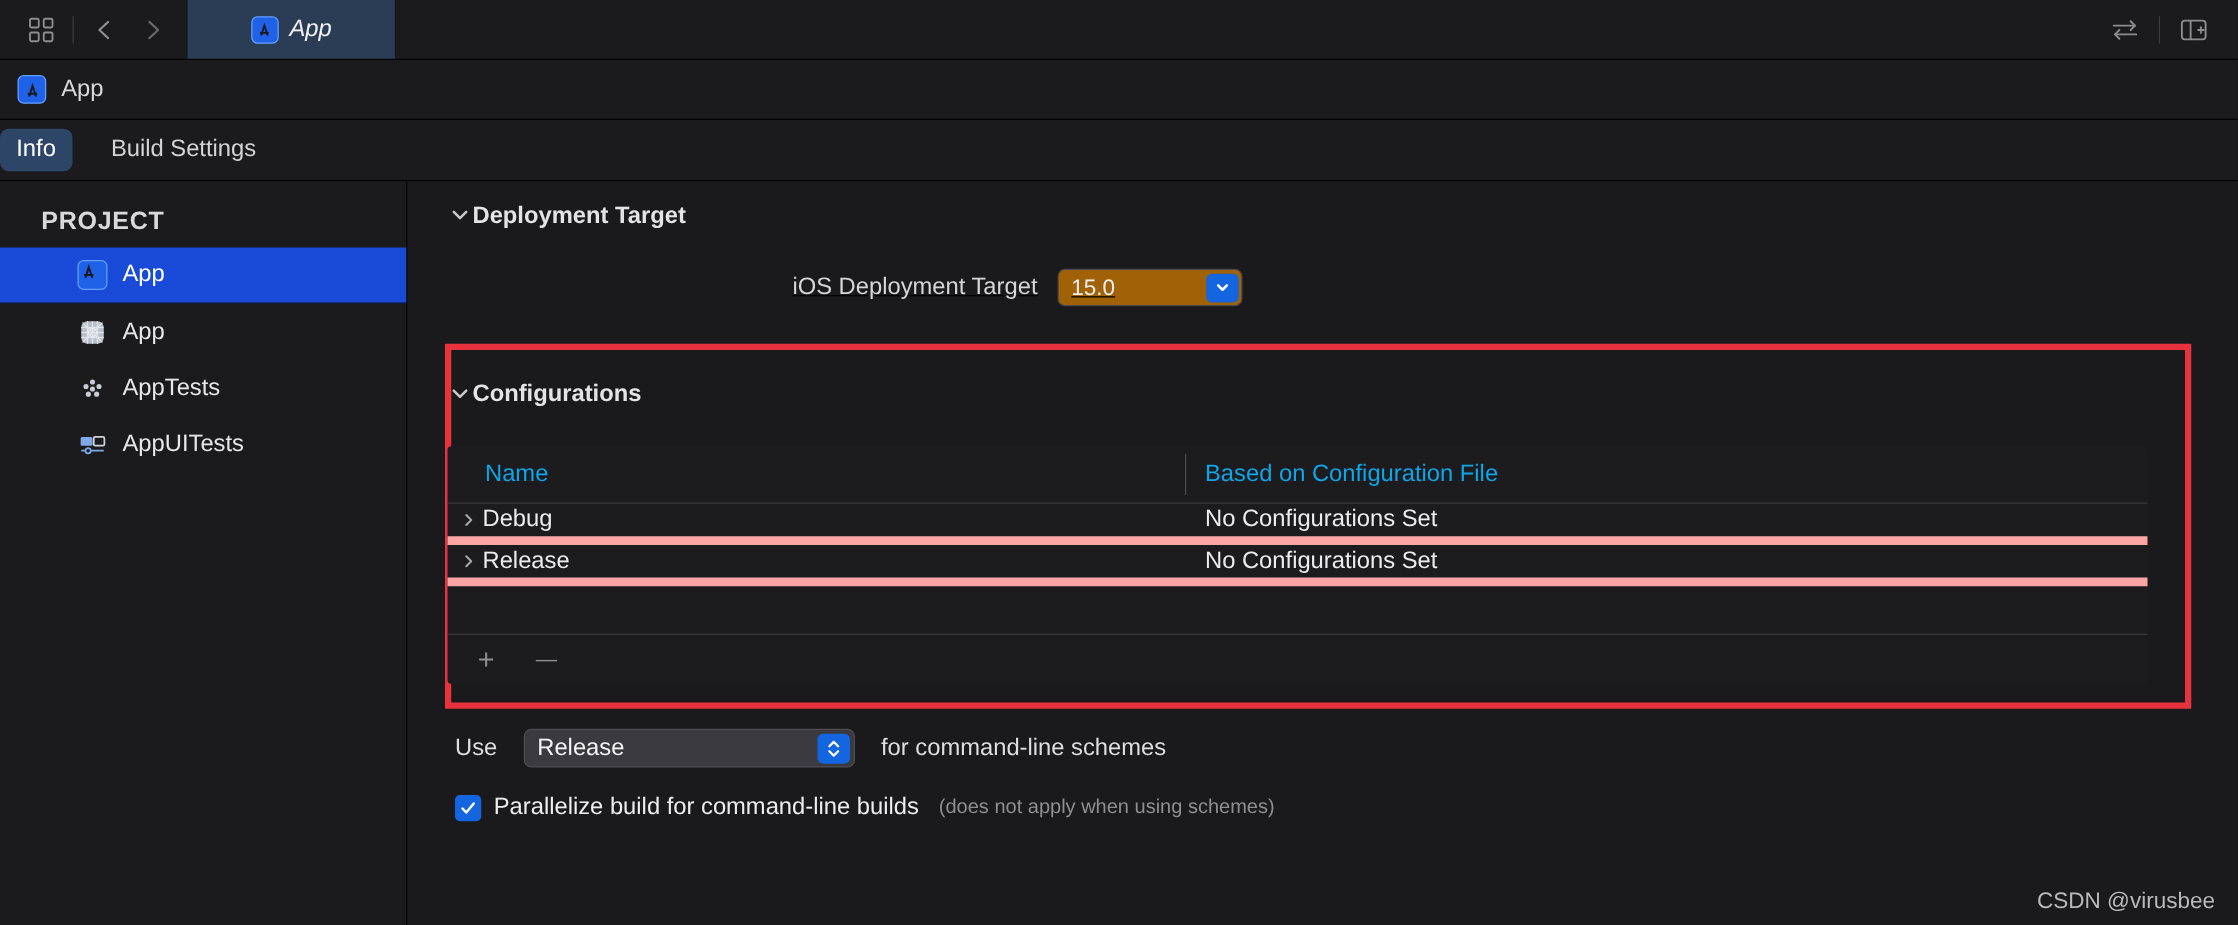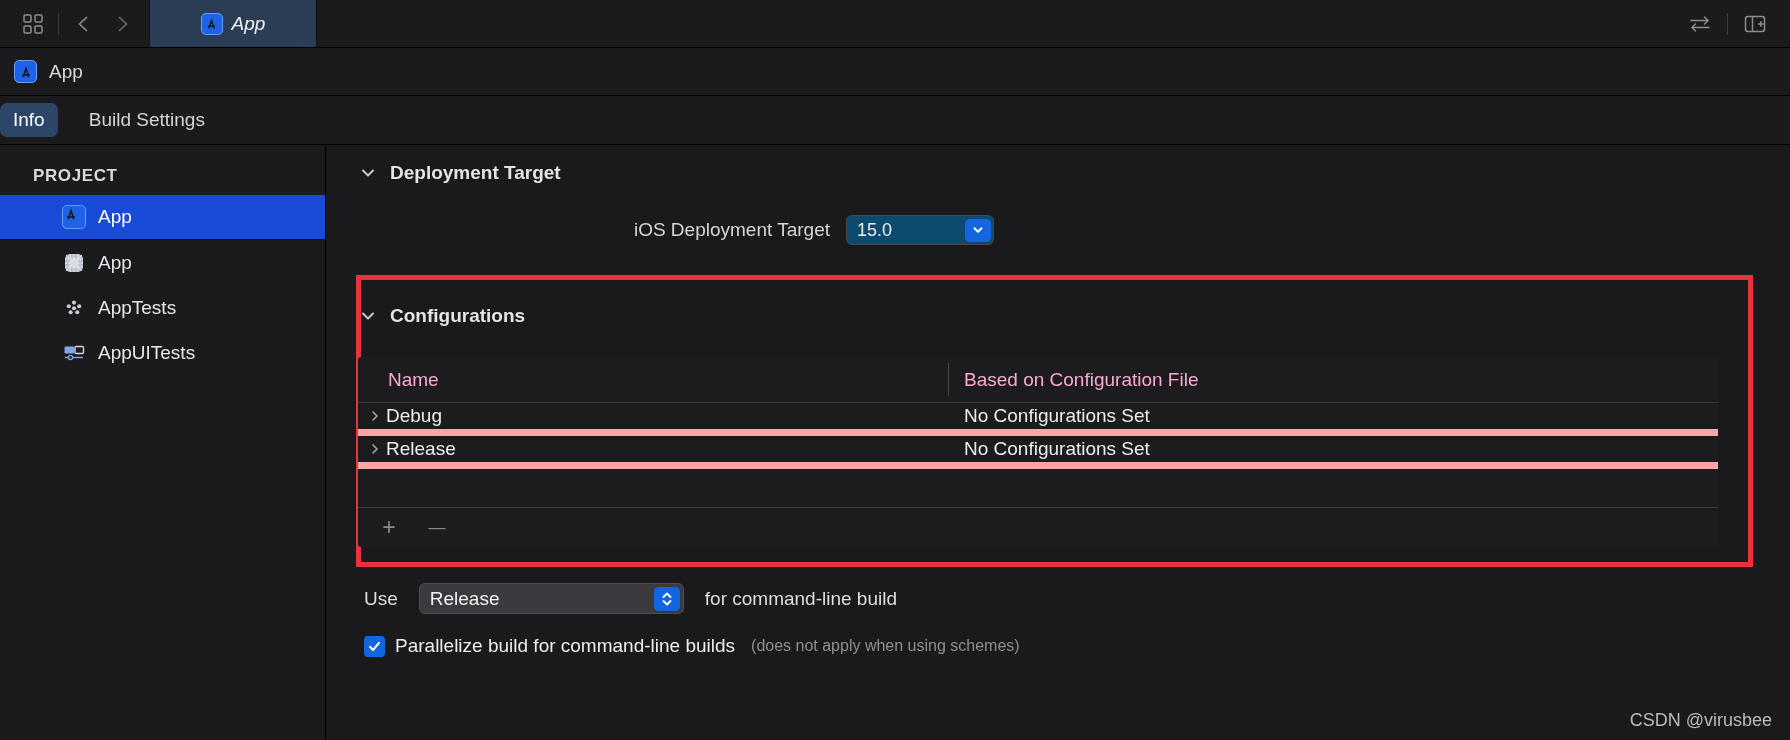--- a/index.html
+++ b/index.html
@@ -141,21 +141,21 @@
   
   .sidebar {
     width: 326px;
     flex: 0 0 326px;
     background: #1b1b1d;
     border-right: 1px solid #000;
     padding-top: 12px;
     position: relative;
   }
   .sect-header {
-    font-size: 17px;
+    font-size: 20px;
     font-weight: bold;
     color: #d9d9dc;
     letter-spacing: 0.6px;
     padding: 9px 0 9px 33px;
   }
   .side-row {
     height: 45px;
     display: flex;
     align-items: center;
     gap: 12px;
@@ -182,51 +182,50 @@
   .disclosure {
     color: #c9c9cd;
     display: inline-flex;
     align-items: center;
     justify-content: center;
     width: 20px; height: 20px;
     flex: 0 0 auto;
   }
   .sect-title {
     display: flex;
-    align-items: center;
-    gap: 12px;
   }
   .sect-title .st-text {
     font-size: 19px;
     font-weight: bold;
     color: #e4e4e7;
   }
 
   #deployment-section {
     position: absolute;
     left: 32px; top: 17px;
   }
   #deployment-row {
     position: absolute;
     left: 0px; top: 70px;
     display: flex;
     align-items: center;
     gap: 0px;
     width: 830px;
+    text-decoration: underline;
   }
   .field-label {
     font-size: 19px;
     color: #d6d6d9;
     text-align: right;
     width: 520px;
     padding-right: 16px;
   }
   .popup {
     height: 30px;
-    background: #0c4a6e;
+    background: #a16207;
     border: 1px solid #48484c;
     border-radius: 6px;
     display: flex;
     align-items: center;
     padding-left: 10px;
     position: relative;
   }
   .popup .pv {
     font-size: 18px;
     color: #eeeef0;
@@ -271,21 +270,21 @@
   }
   .ct-head {
     height: 46px;
     display: flex;
     align-items: center;
     border-bottom: 1px solid #3a3a3d;
     position: relative;
   }
   .ct-head .ch {
     font-size: 19px;
-    color: #f9a8d4;
+    color: #0ea5e9;
   }
   .ct-col-name { padding-left: 30px; width: 590px; }
   .ct-col-based { padding-left: 16px; flex: 1 1 auto; }
   .col-divider {
     position: absolute;
     left: 590px; top: 6px; bottom: 6px;
     width: 1px;
     background: #4a4a4e;
   }
   .ct-row {
@@ -615,21 +614,21 @@
       <span class="lbl">Use</span>
       <div id="use-popup">
         <span class="pv">Release</span>
         <span class="stepper">
           <svg width="14" height="20" viewBox="0 0 14 20" fill="none" stroke="#ffffff" stroke-width="1.8" stroke-linecap="round" stroke-linejoin="round">
             <polyline points="3.5,8 7,4.5 10.5,8"></polyline>
             <polyline points="3.5,12 7,15.5 10.5,12"></polyline>
           </svg>
         </span>
       </div>
-      <span class="lbl">for command-line build</span>
+      <span class="lbl">for command-line schemes</span>
     </div>
 
     <div id="parallelize-row">
       <span class="cbox">
         <svg width="15" height="15" viewBox="0 0 15 15" fill="none" stroke="#ffffff" stroke-width="2" stroke-linecap="round" stroke-linejoin="round">
           <polyline points="3,7.8 6,11 12,3.8"></polyline>
         </svg>
       </span>
       <span class="cb-label">Parallelize build for command-line builds</span>
       <span class="cb-hint">(does not apply when using schemes)</span>

